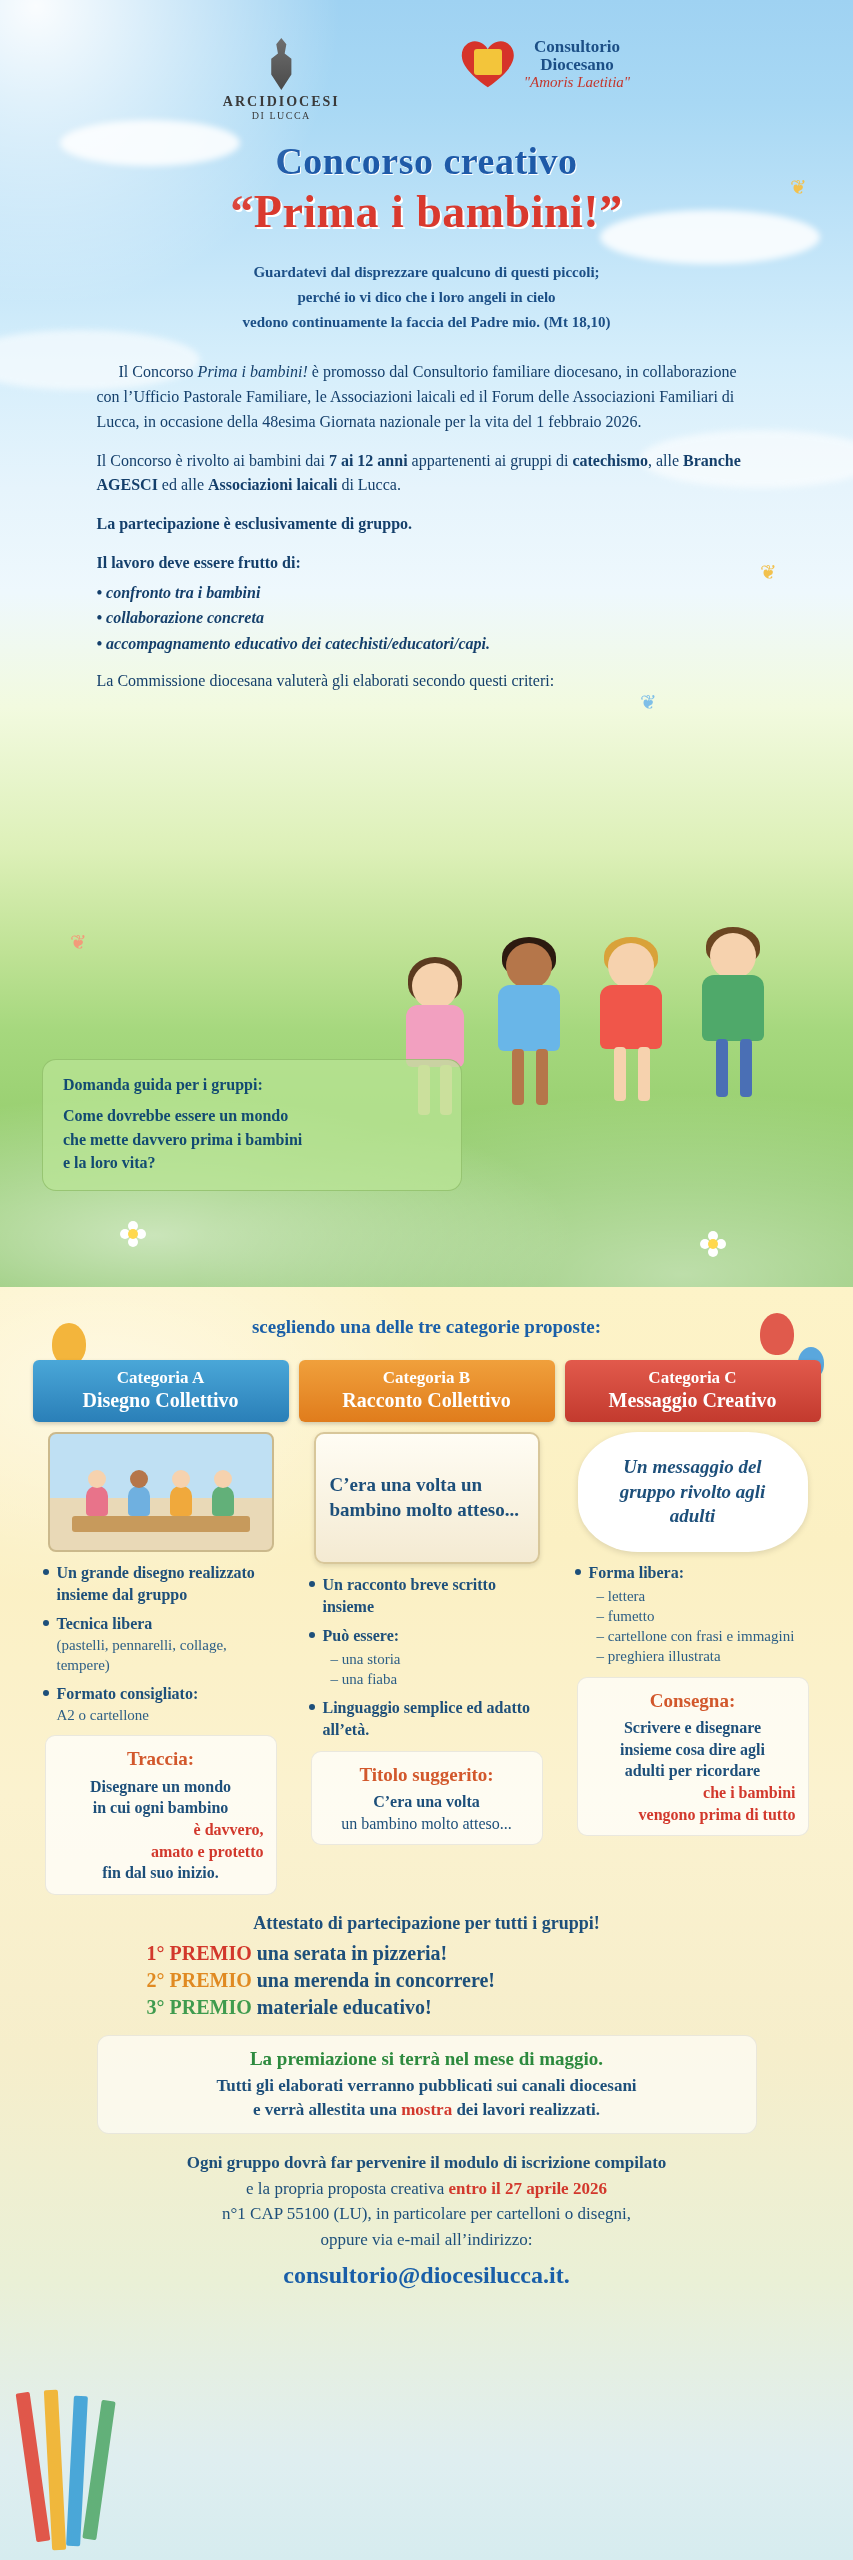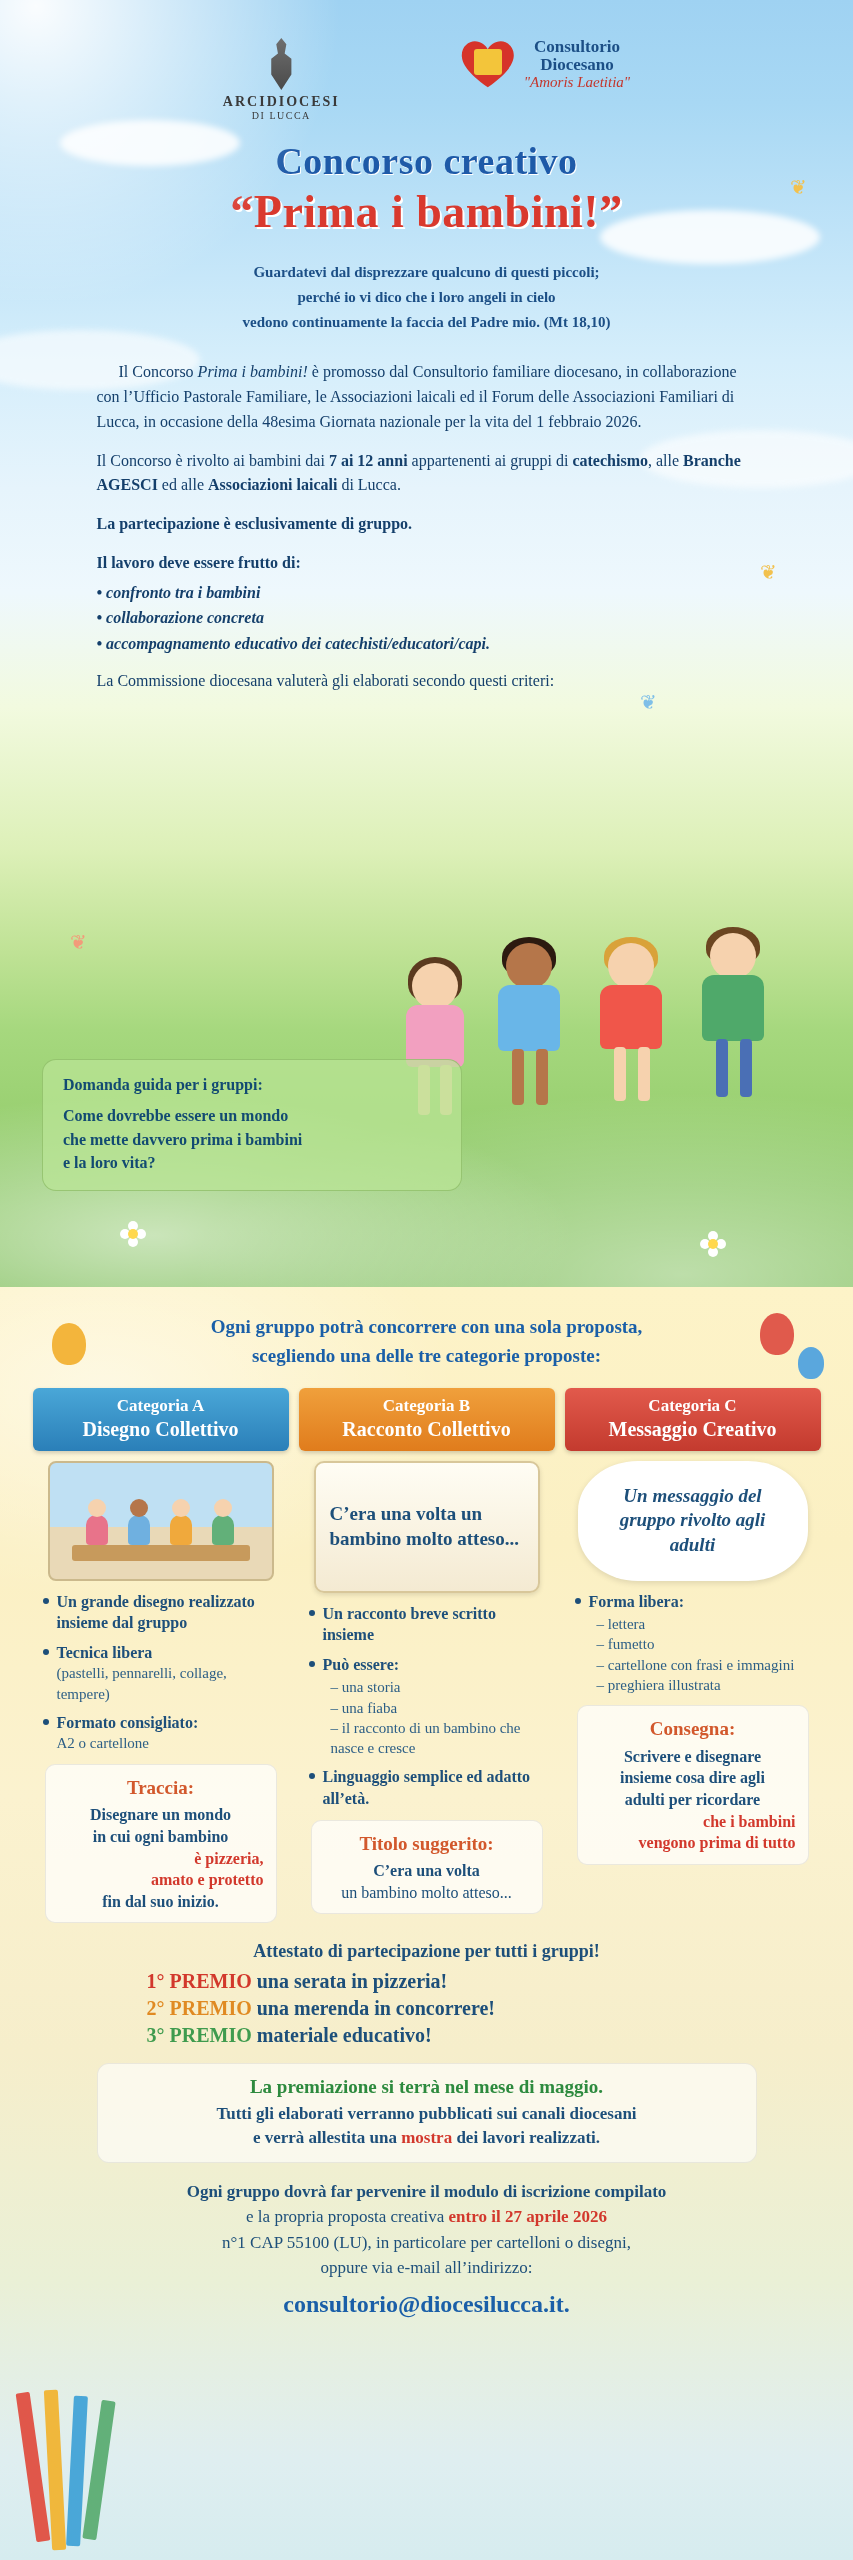--- a/index.html
+++ b/index.html
@@ -324,21 +324,20 @@
       <div class="qb">e la loro vita?</div>
     </div>
   </section>
 
   <section class="panel-bot">
     <div class="balloon" style="left:52px;top:36px;background:#f3b53c;"></div>
     <div class="balloon" style="left:760px;top:26px;background:#e05a4c;"></div>
     <div class="balloon" style="left:798px;top:60px;background:#5aa7dd;width:26px;height:32px;"></div>
 
     <div class="intro-b">
-      <div>Ogni gruppo potrà concorrere con una sola proposta,</div>
       <div>scegliendo una delle tre categorie proposte:</div>
     </div>
 
     <div class="cats">
 
       <div class="cat cat-a">
         <div class="cat-banner">
           <span class="c1">Categoria A</span>
           <span class="c2">Disegno Collettivo</span>
         </div>
@@ -357,21 +356,21 @@
           <ul>
             <li><span>Un grande disegno realizzato insieme dal gruppo</span></li>
             <li><span>Tecnica libera</span><span class="sub">(pastelli, pennarelli, collage, tempere)</span></li>
             <li><span>Formato consigliato:</span><span class="sub">A2 o cartellone</span></li>
           </ul>
           <div class="note-box">
             <div class="note-title">Traccia:</div>
             <div class="note-body">
               <div>Disegnare un mondo</div>
               <div>in cui ogni bambino</div>
-              <div class="em-red">è pizzeria,</div>
+              <div class="em-red">è davvero,</div>
               <div class="em-red">amato e protetto</div>
               <div>fin dal suo inizio.</div>
             </div>
           </div>
         </div>
       </div>
 
       <div class="cat cat-b">
         <div class="cat-banner">
           <span class="c1">Categoria B</span>
@@ -381,21 +380,20 @@
           <div class="bookart">
             <span>C’era una volta un bambino molto atteso...</span>
           </div>
           <ul>
             <li><span>Un racconto breve scritto insieme</span></li>
             <li>
               <span>Può essere:</span>
               <ul class="subli">
                 <li>una storia</li>
                 <li>una fiaba</li>
-                <li>il racconto di un bambino che nasce e cresce</li>
               </ul>
             </li>
             <li><span>Linguaggio semplice ed adatto all’età.</span></li>
           </ul>
           <div class="note-box">
             <div class="note-title">Titolo suggerito:</div>
             <div class="note-body">
               <div>C’era una volta</div>
               <div class="nrm">un bambino molto atteso...</div>
             </div>

